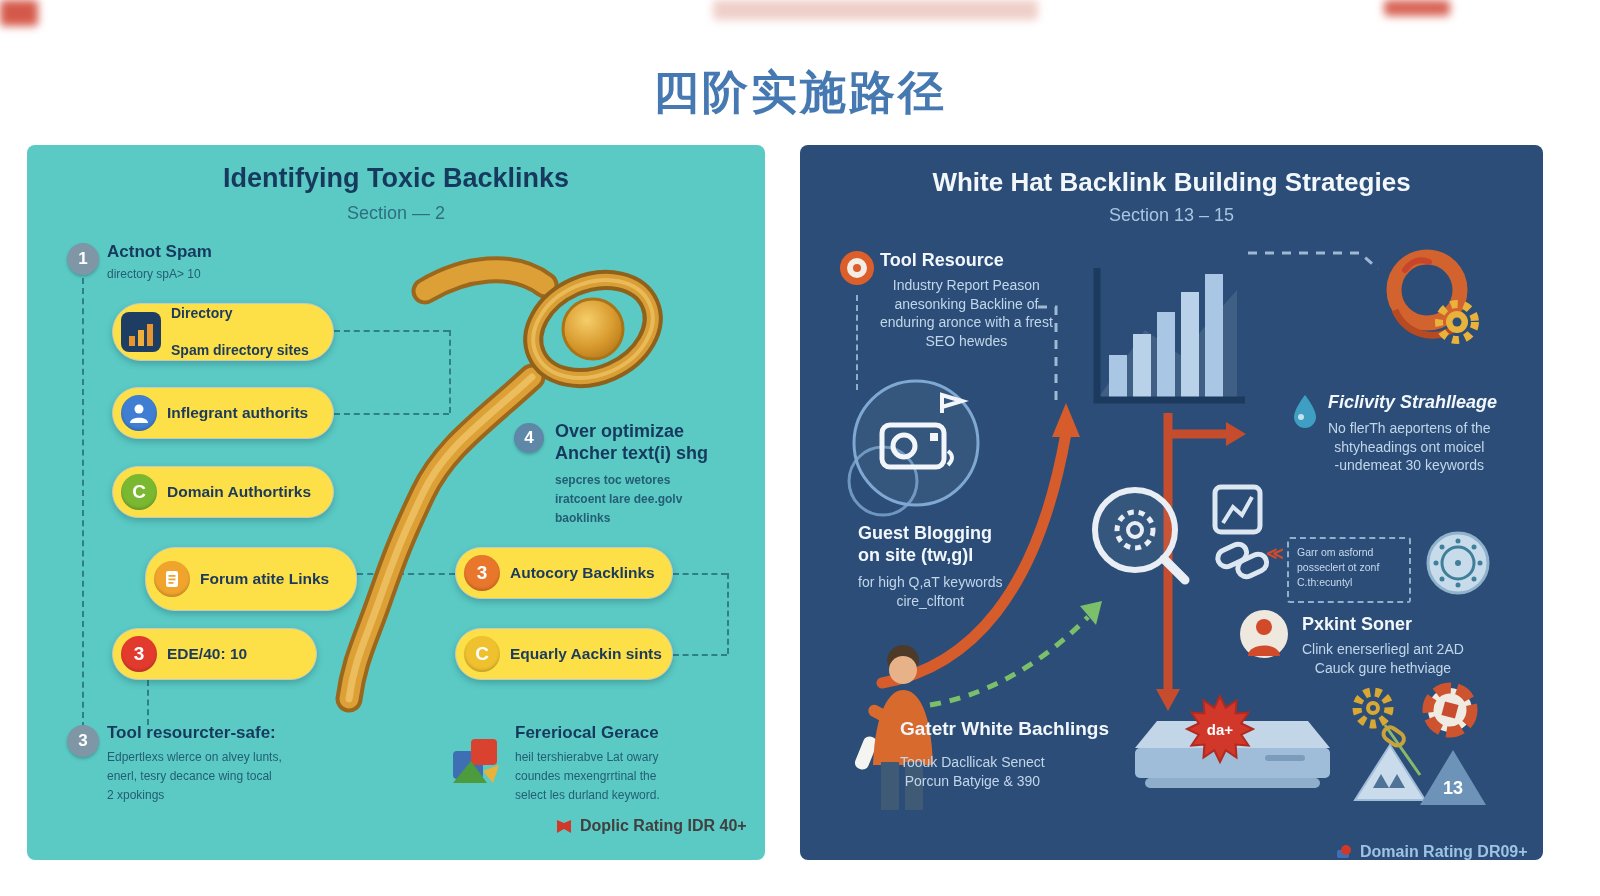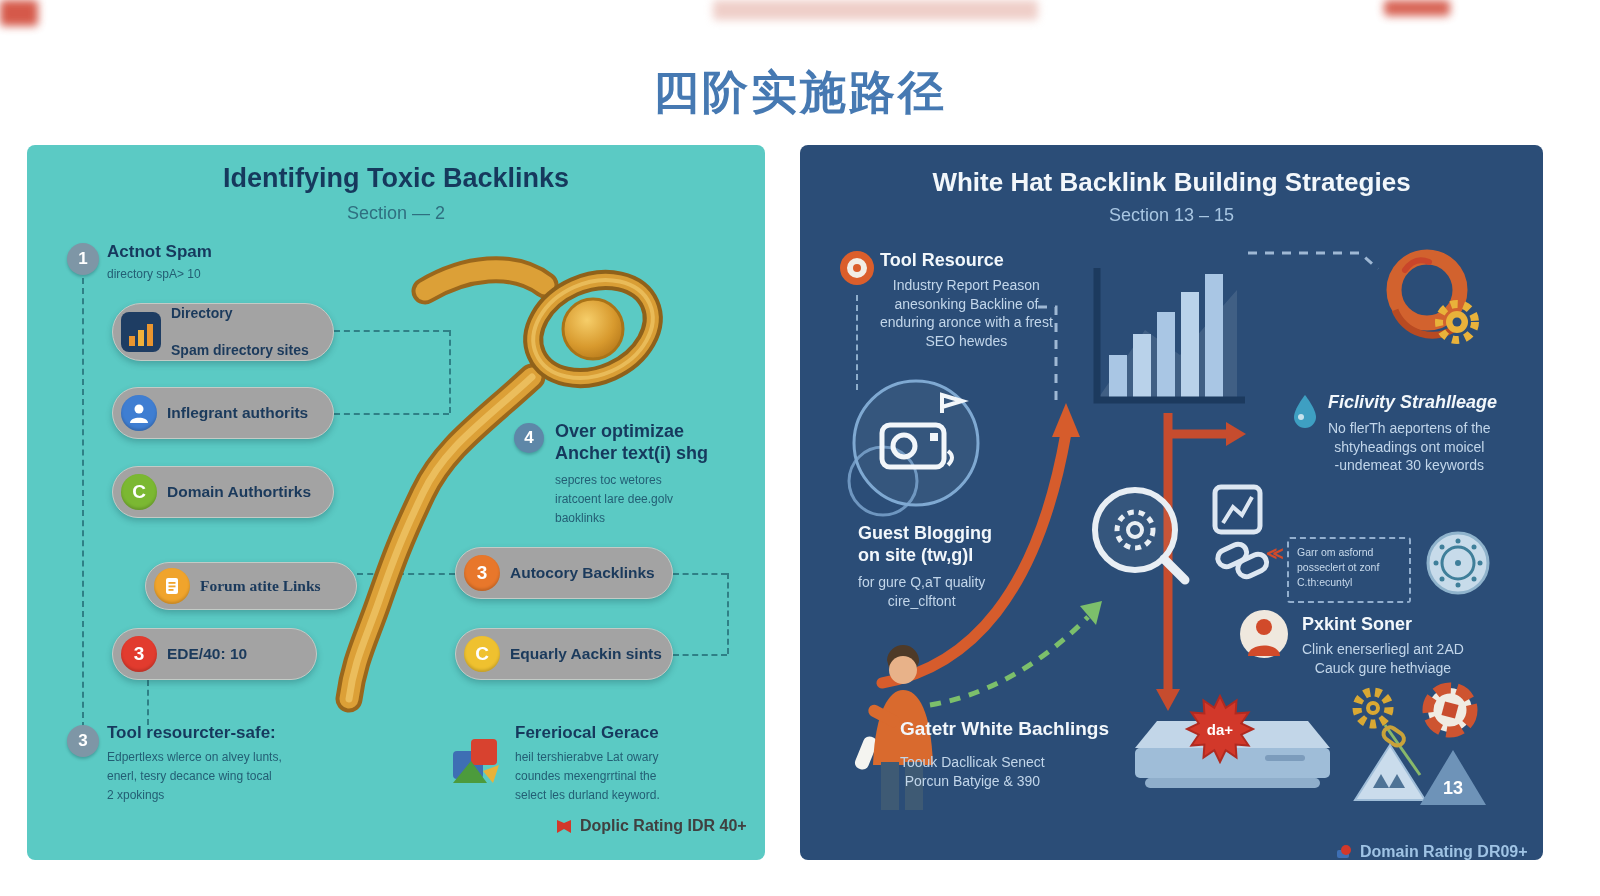--- a/index.html
+++ b/index.html
@@ -13,21 +13,21 @@
   .panel { position:absolute; top:145px; height:715px; border-radius:8px; overflow:hidden; }
   .panel-left  { left:27px;  width:738px; background:#5BCAC4; }
   .panel-right { left:800px; width:743px; background:#2B4D77; }
 
   
   .lp-title { position:absolute; top:18px; width:100%; text-align:center; font-size:27px; font-weight:700; color:#16395D; }
   .lp-sub   { position:absolute; top:58px; width:100%; text-align:center; font-size:18px; color:#2F6F80; }
   .num-circle { position:absolute; width:32px; height:32px; border-radius:50%; background:#7E96A6; color:#fff;
                 display:flex; align-items:center; justify-content:center; font-weight:700; font-size:17px;
                 box-shadow:0 2px 3px rgba(0,40,50,.25); }
-  .pill { position:absolute; background:#a3a3a3; border:1px solid #C3CBC6; border-radius:30px;
+  .pill { position:absolute; background:#fde047; border:1px solid #C3CBC6; border-radius:30px;
           display:flex; align-items:center; gap:10px; padding:0 14px 0 8px;
           box-shadow:0 3px 6px rgba(15,60,70,.28); }
   .badge { width:36px; height:36px; min-width:36px; border-radius:50%; color:#fff; display:flex;
            align-items:center; justify-content:center; font-weight:700; font-size:19px;
            box-shadow:inset 0 -2px 3px rgba(0,0,0,.18); }
   .pill-label { font-size:15.5px; color:#1B3A5C; font-weight:600; white-space:nowrap; }
   .pill-label2 { font-size:14px; color:#1B3A5C; font-weight:600; line-height:17px; }
   .dash-v { position:absolute; border-left:2px dashed #2F8086; }
   .dash-h { position:absolute; border-top:2px dashed #2F8086; }
   .heading { position:absolute; font-weight:700; color:#16395D; font-size:17px; white-space:nowrap; }
@@ -117,21 +117,21 @@
           </svg>
       </span>
       <span class="pill-label">Inflegrant authorits</span>
     </div>
 
     <div class="pill" style="left:85px;top:321px;width:222px;height:52px;">
       <span class="badge" style="background:#7BB832;">C</span>
       <span class="pill-label">Domain Authortirks</span>
     </div>
 
-    <div class="pill" style="left:118px;top:417px;width:212px;height:48px;font-family:Liberation Serif, serif;">
+    <div class="pill" style="left:118px;top:402px;width:212px;height:64px;">
       <span class="badge" style="background:#F0A42C;">
         <svg width="20" height="20" viewBox="0 0 20 20">
             <rect x="4" y="2" width="12" height="16" rx="2" fill="#fff"></rect>
             <rect x="6.5" y="6" width="7" height="1.8" fill="#F0A42C"></rect>
             <rect x="6.5" y="9.5" width="7" height="1.8" fill="#F0A42C"></rect>
             <rect x="6.5" y="13" width="5" height="1.8" fill="#F0A42C"></rect>
           </svg>
       </span>
       <span class="pill-label">Forum atite Links</span>
     </div>
@@ -146,21 +146,21 @@
       <span class="pill-label">Autocory Backlinks</span>
     </div>
     <div class="pill" style="left:428px;top:483px;width:218px;height:52px;">
       <span class="badge" style="background:#EFC12F;">C</span>
       <span class="pill-label">Equarly Aackin sints</span>
     </div>
 
     <div class="num-circle" style="left:487px;top:278px;width:30px;height:30px;background:#5E87A8;">4</div>
     <div class="heading" style="left:528px;top:276px;font-size:18px;">Over optimizae</div>
     <div class="heading" style="left:528px;top:298px;font-size:18px;">Ancher text(i) shg</div>
-    <div class="body-text" style="left:528px;top:326px;">
+    <div class="body-text" style="left:528px;top:326px;font-weight:bold;">
       <div>sepcres toc wetores</div>
       <div>iratcoent lare dee.golv</div>
       <div>baoklinks</div>
     </div>
 
     <div class="num-circle" style="left:40px;top:580px;">3</div>
     <div class="heading" style="left:80px;top:578px;">Tool resourcter-safe:</div>
     <div class="body-text" style="left:80px;top:603px;">
       <div>Edpertlexs wlerce on alvey lunts,</div>
       <div>enerl, tesry decance wing tocal</div>
@@ -254,21 +254,21 @@
       <rect x="44" y="52" width="62" height="42" rx="8" fill="none" stroke="#F2F6FA" stroke-width="5"></rect>
       <circle cx="66" cy="73" r="11" fill="none" stroke="#F2F6FA" stroke-width="5"></circle>
       <rect x="92" y="60" width="8" height="8" fill="#F2F6FA"></rect>
       <polyline points="104,40 104,22 124,28 104,34" fill="none" stroke="#F2F6FA" stroke-width="4"></polyline>
       <path d="M 110,78 q 8,6 0,14" fill="none" stroke="#F2F6FA" stroke-width="4"></path>
     </svg>
 
     <div class="rheading" style="left:58px;top:378px;">Guest Blogging</div>
     <div class="rheading" style="left:58px;top:400px;">on site (tw,g)l</div>
     <div class="rbody" style="left:58px;top:428px;">
-      <div>for gure Q,aT quality</div>
+      <div>for high Q,aT keywords</div>
       <div>cire_clftont</div>
     </div>
 
     <svg class="abs" style="left:275px;top:330px;" width="200" height="115" viewBox="0 0 200 115">
       <circle cx="60" cy="55" r="40" fill="rgba(255,255,255,.05)" stroke="#E8EEF4" stroke-width="6"></circle>
       <line x1="89" y1="84" x2="110" y2="105" stroke="#E8EEF4" stroke-width="9" stroke-linecap="round"></line>
       <circle cx="60" cy="55" r="18" fill="none" stroke="#E8EEF4" stroke-width="5" stroke-dasharray="6 5"></circle>
       <circle cx="60" cy="55" r="7" fill="none" stroke="#E8EEF4" stroke-width="4"></circle>
       <rect x="140" y="12" width="45" height="45" rx="6" fill="none" stroke="#DDE7F2" stroke-width="5"></rect>
       <polyline points="148,48 158,32 167,40 177,22" fill="none" stroke="#DDE7F2" stroke-width="4"></polyline>

